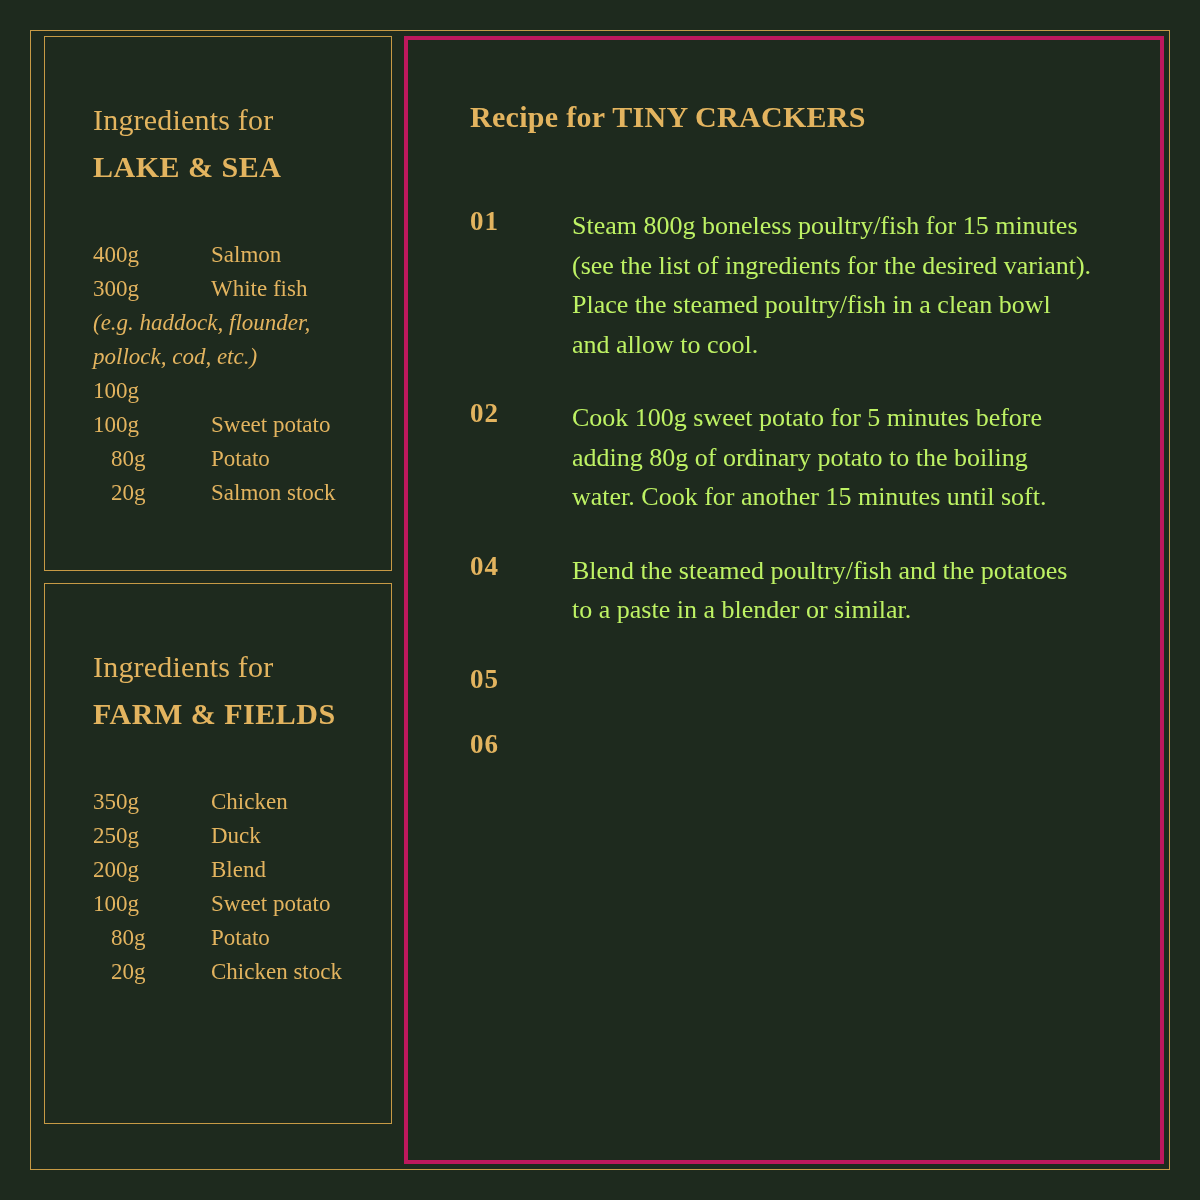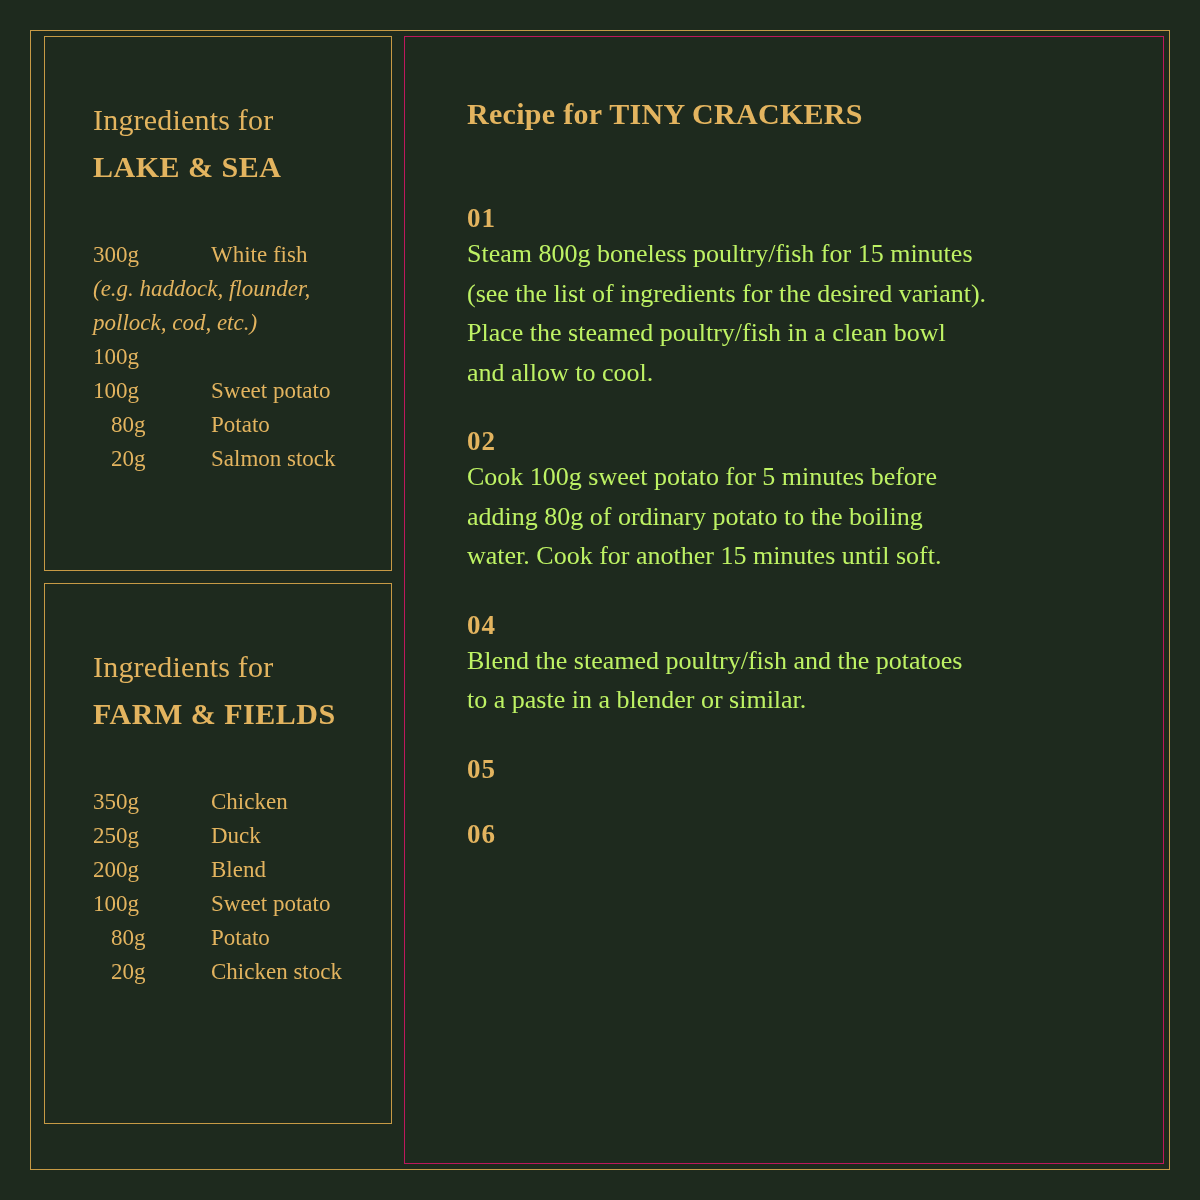--- a/index.html
+++ b/index.html
@@ -40,21 +40,21 @@
   .left-col {
     width: 348px;
     margin-left: 8px;
     display: flex;
     flex-direction: column;
   }
   .right-col {
     flex: 1;
     margin-left: 12px;
     margin-right: 0;
-    border: 1px solid #be185d;
+    border: 4px solid #be185d;
     box-sizing: border-box;
     padding: 60px 52px 0 62px;
   }
   .ing-box {
     border: 1px solid #c79a45;
     box-sizing: border-box;
     padding: 60px 40px 20px 48px;
   }
   .ing-box.first {
     height: 535px;
@@ -113,21 +113,20 @@
   }
   .recipe-title .lead {
     font-weight: bold;
   }
   .steps {
     margin-top: 72px;
   }
   .step {
     display: flex;
     margin-bottom: 34px;
-    flex-direction: column;
   }
   .step-num {
     width: 102px;
     font-size: 27px;
     font-weight: bold;
     letter-spacing: 1px;
     color: #e3b45f;
     flex: none;
   }
   .step-text {
@@ -147,20 +146,24 @@
 
     <div class="left-col">
 
       <div class="ing-box first">
         <h2 class="ing-title">
           <span>Ingredients for</span>
           <span class="line2">LAKE &amp; SEA</span>
         </h2>
         <div class="ing-list">
           <div class="ing-row">
+            <span class="qty">400g</span>
+            <span class="item">Salmon</span>
+          </div>
+          <div class="ing-row">
             <span class="qty">300g</span>
             <span class="item">White fish</span>
           </div>
           <div class="note">(e.g. haddock, flounder, pollock, cod, etc.)</div>
           <div class="ing-row">
             <span class="qty">100g</span>
           </div>
           <div class="ing-row">
             <span class="qty">100g</span>
             <span class="item">Sweet potato</span>

